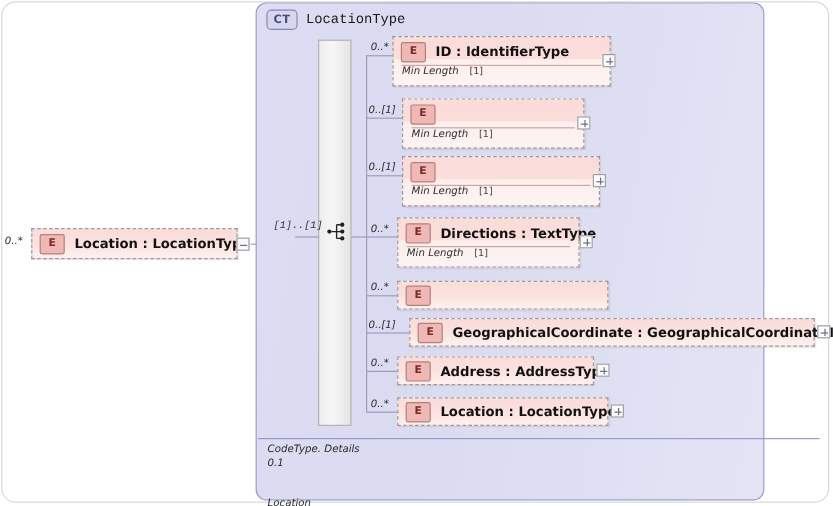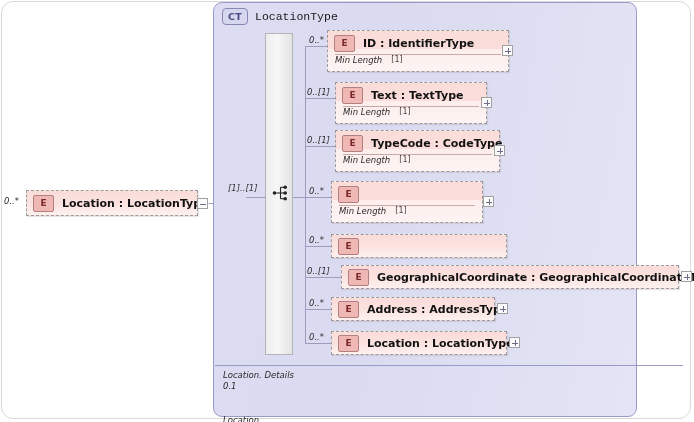--- a/index.html
+++ b/index.html
@@ -50,21 +50,21 @@
   .seq-bar{
     position:absolute;left:265px;top:33px;width:28px;height:322px;
     background:linear-gradient(90deg,#ededed 0%,#f7f7f7 45%,#e3e3e3 100%);
     border:1px solid #b4b4b4;box-sizing:border-box;
   }
   .seq-icon{
     position:absolute;left:272px;top:184px;width:18px;height:18px;
   }
   .seq-card{
     position:absolute;left:228px;top:183px;font-size:8.5px;font-style:italic;
-    color:#333;white-space:nowrap;
+    color:#333;white-space:nowrap;font-family:Liberation Mono, monospace;
   }
   .seq-stub{
     position:absolute;left:246px;top:197px;width:20px;height:1px;background:#9d9dbb;
   }
   .seq-out{
     position:absolute;left:293px;top:197px;width:12px;height:1px;background:#9d9dbb;
   }
 
   
   .conn{position:absolute;height:1px;background:#9d9dbb;}
@@ -146,21 +146,21 @@
 <div class="expander" style="left:197px;top:198px;"></div>
 <div class="root-line"></div>
 
 <div class="ct-container">
   <div class="ct-header">
     <span class="ct-badge">CT</span>
     <span class="ct-title">LocationType</span>
   </div>
   <div class="ct-footer-line"></div>
   <div class="ct-footer">
-    <div>Location. Details</div>
+    <div>CodeType. Details</div>
     <div>0.1</div>
     <div class="second">Location</div>
   </div>
 </div>
 
 <div class="seq-bar"></div>
 <div class="seq-card">[1]..[1]</div>
 <div class="seq-stub"></div>
 <div class="seq-icon">
   <svg width="18" height="18" viewBox="0 0 18 18">
@@ -192,50 +192,49 @@
     <span class="facet-val">[1]</span>
   </div>
 </div>
 <div class="expander plus" style="left:502px;top:45px;"></div>
 
 <div class="conn" style="left:305px;top:98px;width:30px;"></div>
 <div class="card" style="left:307px;top:87px;">0..[1]</div>
 <div class="elem has-facet" style="left:335px;top:82px;width:152px;height:42px;">
   <div class="elem-main">
     <span class="e-badge">E</span>
-    <span class="e-label">Text      : TextType</span>
     <span class="facet-sep"></span>
   </div>
   <div class="elem-facet">
     <span>Min Length</span>
     <span class="facet-val">[1]</span>
   </div>
 </div>
 <div class="expander plus" style="left:481px;top:97px;"></div>
 
 <div class="conn" style="left:305px;top:146px;width:30px;"></div>
 <div class="card" style="left:307px;top:135px;">0..[1]</div>
 <div class="elem has-facet" style="left:335px;top:130px;width:165px;height:42px;">
   <div class="elem-main">
     <span class="e-badge">E</span>
-    <span class="e-label">TypeCode : CodeType</span>
     <span class="facet-sep"></span>
   </div>
   <div class="elem-facet">
     <span>Min Length</span>
     <span class="facet-val">[1]</span>
   </div>
 </div>
 <div class="expander plus" style="left:494px;top:145px;"></div>
 
 <div class="conn" style="left:305px;top:197px;width:26px;"></div>
 <div class="card" style="left:309px;top:186px;">0..*</div>
 <div class="elem has-facet" style="left:331px;top:181px;width:152px;height:42px;">
   <div class="elem-main">
     <span class="e-badge">E</span>
+    <span class="e-label">Directions : TextType</span>
     <span class="facet-sep"></span>
   </div>
   <div class="elem-facet">
     <span>Min Length</span>
     <span class="facet-val">[1]</span>
   </div>
 </div>
 <div class="expander plus" style="left:483px;top:196px;"></div>
 
 <div class="conn" style="left:305px;top:246px;width:26px;"></div>

